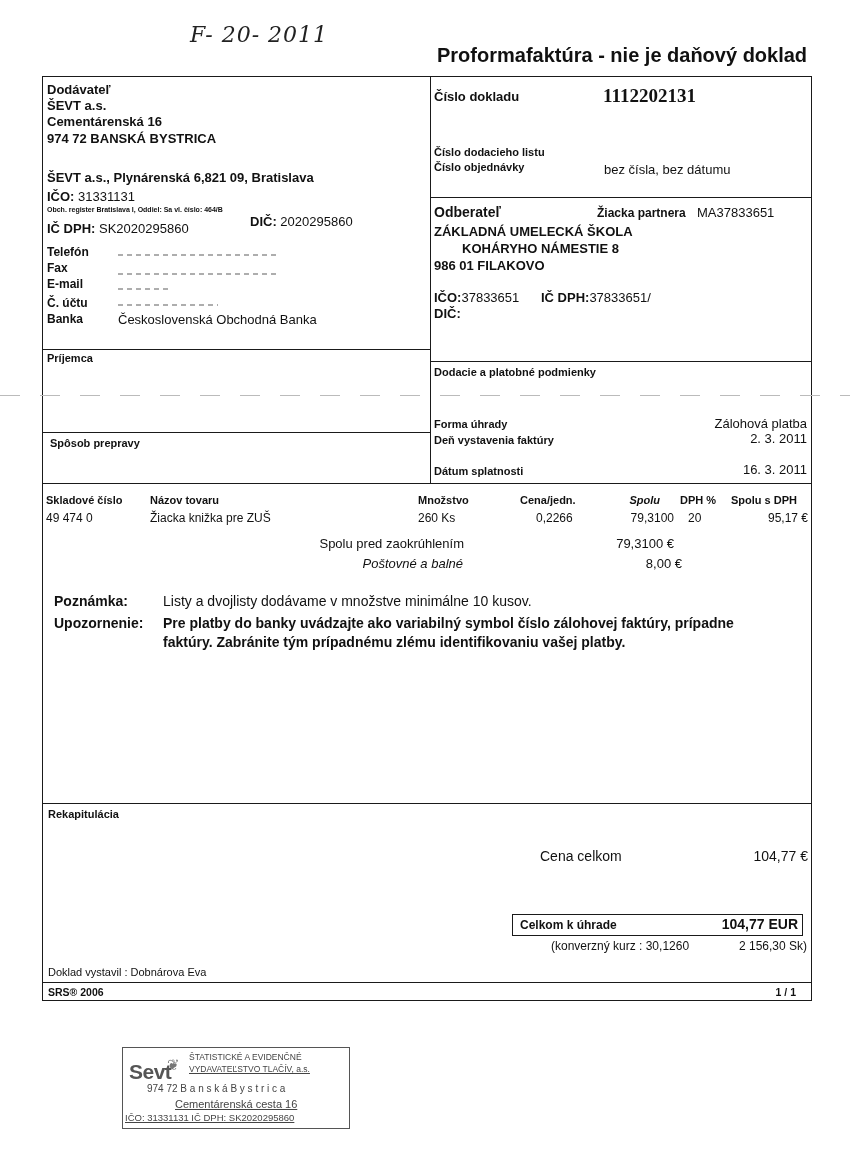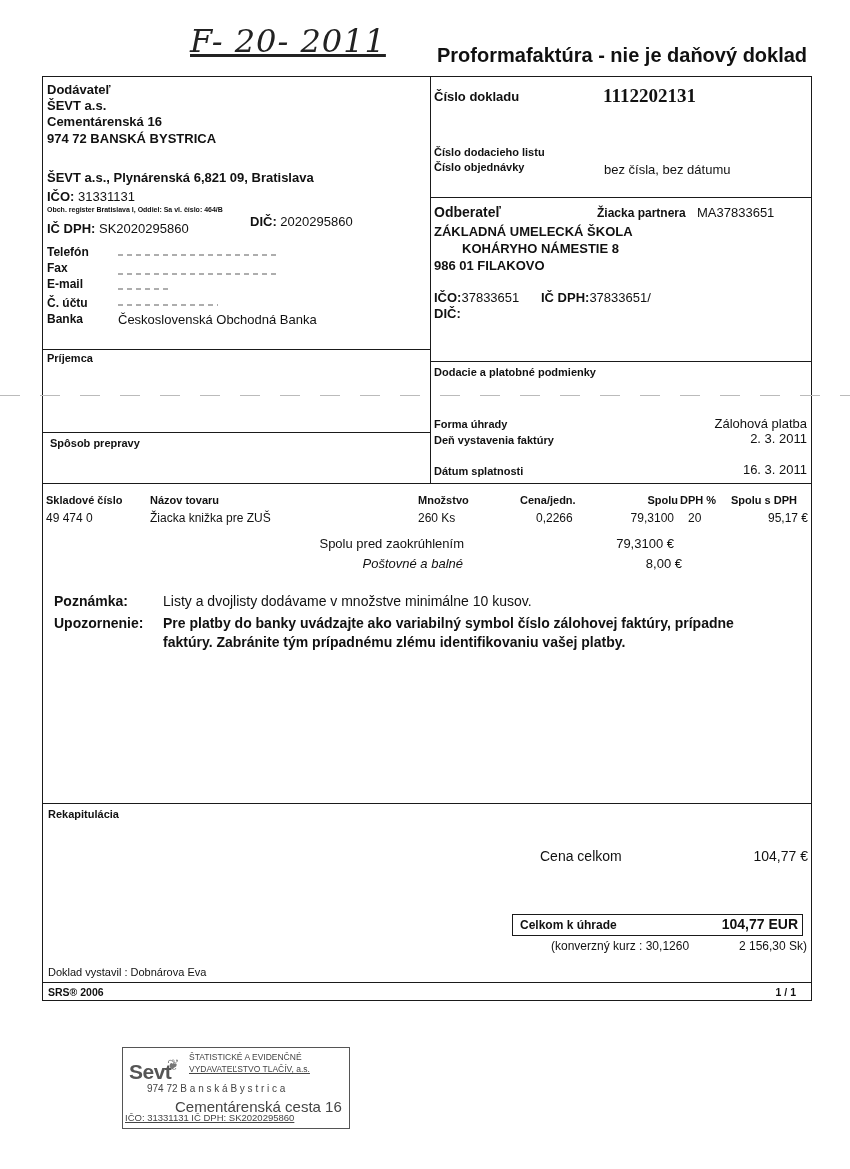--- a/index.html
+++ b/index.html
@@ -2,21 +2,21 @@
 <html><head>
 <meta charset="utf-8">
 <style>
   html, body { margin: 0; padding: 0; background: #ffffff; }
   body { width: 850px; height: 1169px; position: relative; overflow: hidden;
          font-family: "Liberation Sans", sans-serif; color: #111; }
   .abs { position: absolute; white-space: nowrap; }
   .b { font-weight: bold; }
   .line-h { position: absolute; height: 0; border-top: 1.6px solid #1a1a1a; }
   .line-v { position: absolute; width: 0; border-left: 1.6px solid #1a1a1a; }
-  .handwritten { font-family: "DejaVu Serif", serif; font-style: italic; font-size: 32px; color: #222; letter-spacing: 1px; text-decoration: underline; }
+  .handwritten { font-family: "DejaVu Serif", serif; font-style: italic; font-size: 22px; color: #222; letter-spacing: 1px; }
   .title { font-size: 20px; font-weight: bold; }
   .f13 { font-size: 13px; }
   .f12 { font-size: 12px; }
   .f11 { font-size: 11px; }
   .f10 { font-size: 10.5px; }
   .f7 { font-size: 7px; }
   .f14 { font-size: 14px; }
   .docnum { font-family: "Liberation Serif", serif; font-weight: bold; font-size: 19px; }
   .redact { position: absolute; height: 2px; background: repeating-linear-gradient(90deg,#777 0 5px,transparent 5px 9px); opacity: .6; }
   .right { text-align: right; }
@@ -115,21 +115,21 @@
   <div class="abs b f11" style="left:434px;top:465px;">Dátum splatnosti</div>
   <div class="abs f13 right" style="right:43px;top:462px;">16. 3. 2011</div>
 </div>
 
 <div>
   <div>
     <div class="abs b f11" style="left:46px;top:494px;">Skladové číslo</div>
     <div class="abs b f11" style="left:150px;top:494px;">Názov tovaru</div>
     <div class="abs b f11" style="left:418px;top:494px;">Množstvo</div>
     <div class="abs b f11" style="left:520px;top:494px;">Cena/jedn.</div>
-    <div class="abs b f11 right" style="right:172px;top:494px;">Spolu</div>
+    <div class="abs b f11 right" style="right:190px;top:494px;font-style:italic;">Spolu</div>
     <div class="abs b f11" style="left:680px;top:494px;">DPH %</div>
     <div class="abs b f11" style="left:731px;top:494px;">Spolu s DPH</div>
   </div>
   <div>
     <div class="abs f12" style="left:46px;top:511px;">49  474 0</div>
     <div class="abs f12" style="left:150px;top:511px;">Žiacka knižka pre ZUŠ</div>
     <div class="abs f12" style="left:418px;top:511px;">260 Ks</div>
     <div class="abs f12" style="left:536px;top:511px;">0,2266</div>
     <div class="abs f12 right" style="right:176px;top:511px;">79,3100</div>
     <div class="abs f12" style="left:688px;top:511px;">20</div>
@@ -169,15 +169,15 @@
   <div class="abs b f10" style="left:48px;top:986px;">SRS® 2006</div>
   <div class="abs b f10 right" style="right:54px;top:986px;">1 / 1</div>
 </div>
 
 <div class="stamp" style="left:122px;top:1047px;width:226px;height:80px;">
   <div class="abs b" style="left:6px;top:12px;font-size:21px;color:#555;letter-spacing:-0.5px;">Sevt</div>
   <div class="abs" style="left:44px;top:8px;font-size:15px;color:#777;">❦</div>
   <div class="abs" style="left:66px;top:4px;font-size:8.5px;">ŠTATISTICKÉ  A  EVIDENČNÉ</div>
   <div class="abs" style="left:66px;top:16px;font-size:8.5px;text-decoration:underline;">VYDAVATEĽSTVO TLAČÍV, a.s.</div>
   <div class="abs" style="left:24px;top:35px;font-size:10px;">974 72  B a n s k á  B y s t r i c a</div>
-  <div class="abs" style="left:52px;top:50px;font-size:15px;">Cementárenská cesta 16</div>
+  <div class="abs" style="left:52px;top:50px;font-size:11px;text-decoration:underline;">Cementárenská cesta 16</div>
   <div class="abs" style="left:2px;top:64px;font-size:9.5px;text-decoration:underline;">IČO: 31331131  IČ DPH: SK2020295860</div>
 </div>
 
 </body></html>

